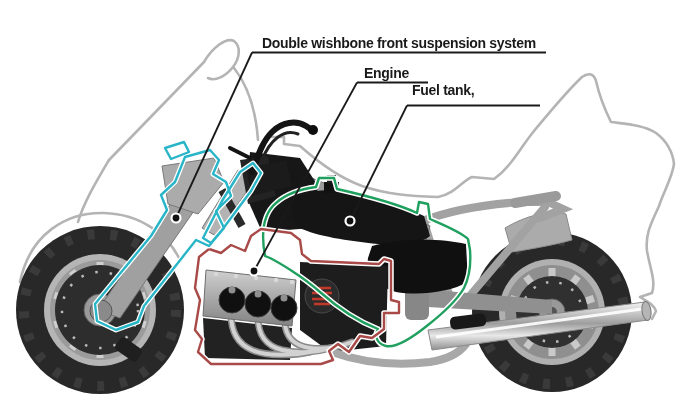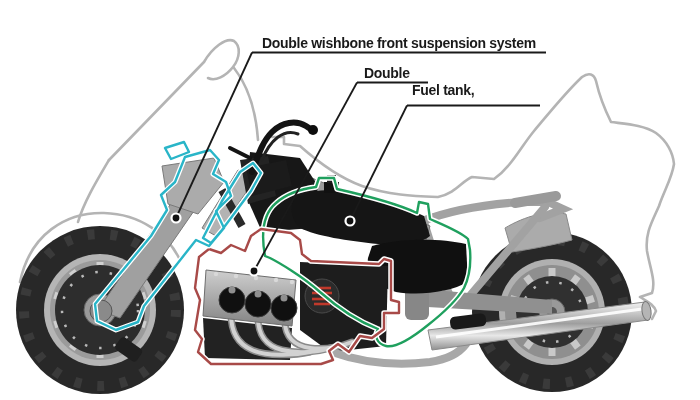--- a/index.html
+++ b/index.html
@@ -206,15 +206,15 @@
     <line x1="407" y1="105.5" x2="350" y2="221"></line>
   </g>
   <g fill="#111" stroke="#ffffff" stroke-width="2.2">
     <circle cx="176" cy="218" r="4.5"></circle>
     <circle cx="254" cy="271" r="4.5"></circle>
     <circle cx="350" cy="221" r="4.5"></circle>
   </g>
 </svg>
 
   <div class="callout-label lbl-1">Double wishbone front suspension system</div>
-  <div class="callout-label lbl-2">Double</div>
+  <div class="callout-label lbl-2">Engine</div>
   <div class="callout-label lbl-3">Fuel tank,</div>
 </div>
 
 </body></html>

